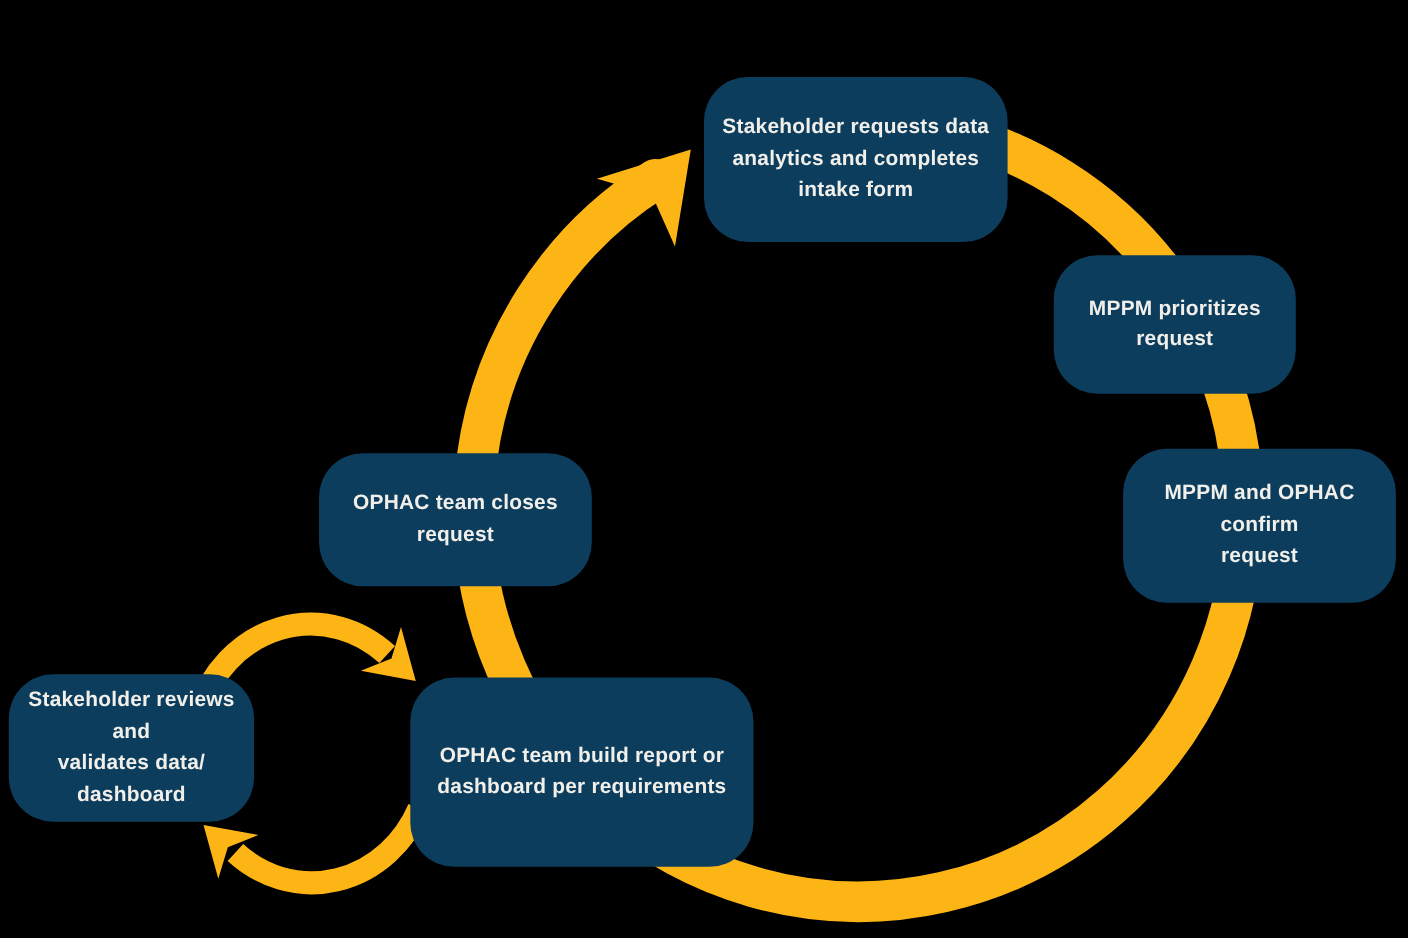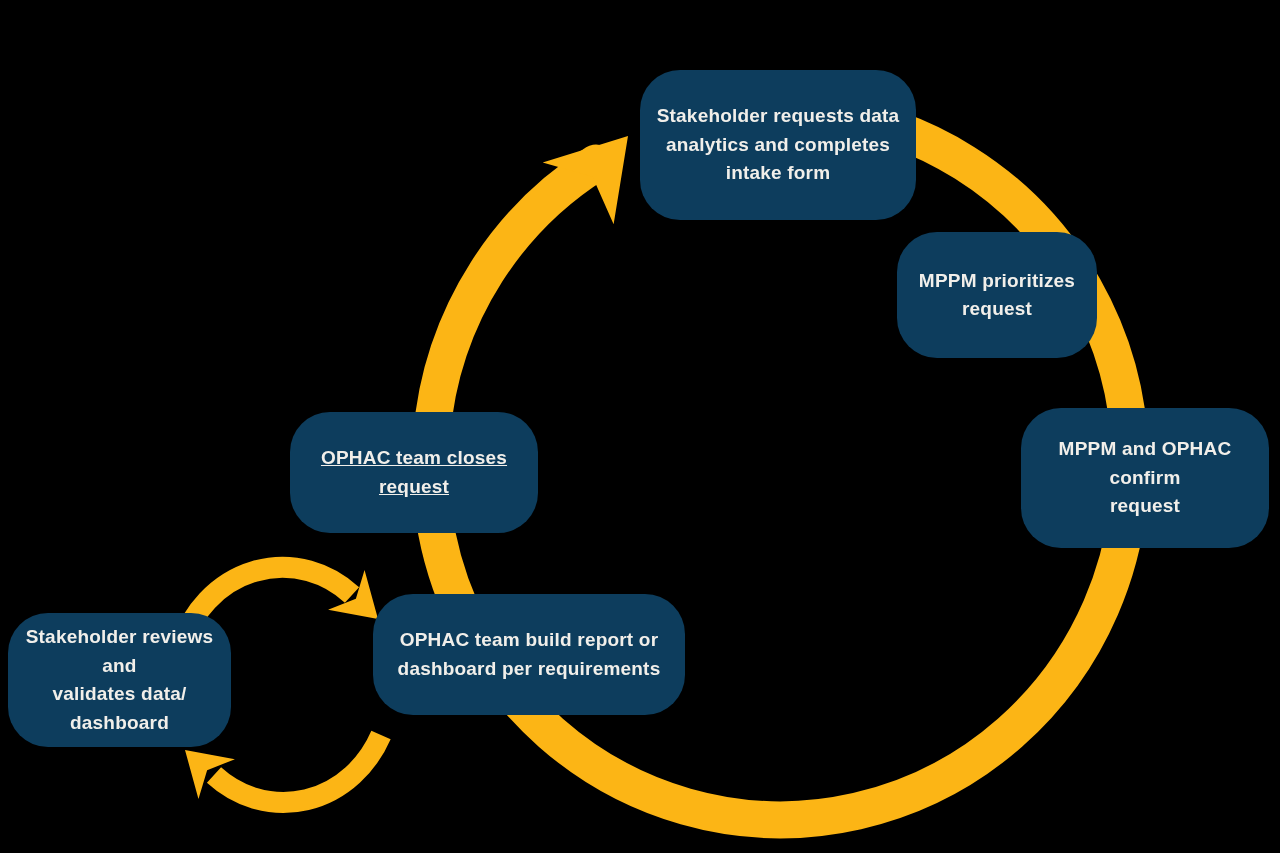--- a/index.html
+++ b/index.html
@@ -34,26 +34,26 @@
     font-size: 19px;
     font-weight: 700;
     line-height: 1.5;
     letter-spacing: 0.2px;
     white-space: pre-line;
     padding: 0 10px;
     box-sizing: border-box;
   }
   
   #node-intake    { left: 640px;  top: 30px;  width: 276px; height: 150px; }
-  #node-prioritize{ left: 897px;  top: 192px; width: 200px; height: 126px; }
+  #node-prioritize{ left: 958px;  top: 192px; width: 220px; height: 126px; }
   #node-confirm   { left: 1021px; top: 368px; width: 248px; height: 140px; }
   #node-meetings  { left: 881px;  top: 572px; width: 290px; height: 142px; }
-  #node-build     { left: 373px;  top: 554px; width: 312px; height: 121px; }
+  #node-build     { left: 373px;  top: 576px; width: 312px; height: 172px; }
   #node-review    { left: 8px;    top: 573px; width: 223px; height: 134px; }
-  #node-close     { left: 290px;  top: 372px; width: 248px; height: 121px; text-decoration: underline; }
+  #node-close     { left: 290px;  top: 372px; width: 248px; height: 121px; }
   #node-reopen    { left: 373px;  top: 188px; width: 247px; height: 130px; }
 </style>
 </head>
 <body>
 
 <div id="canvas">
 
   <svg id="arrow-layer" width="1280" height="853" viewBox="0 0 1280 853">
 
     <path d="M 820 72 A 350 355 0 1 1 596 123" fill="none" stroke="#fcb515" stroke-width="37" stroke-linecap="round"></path>

